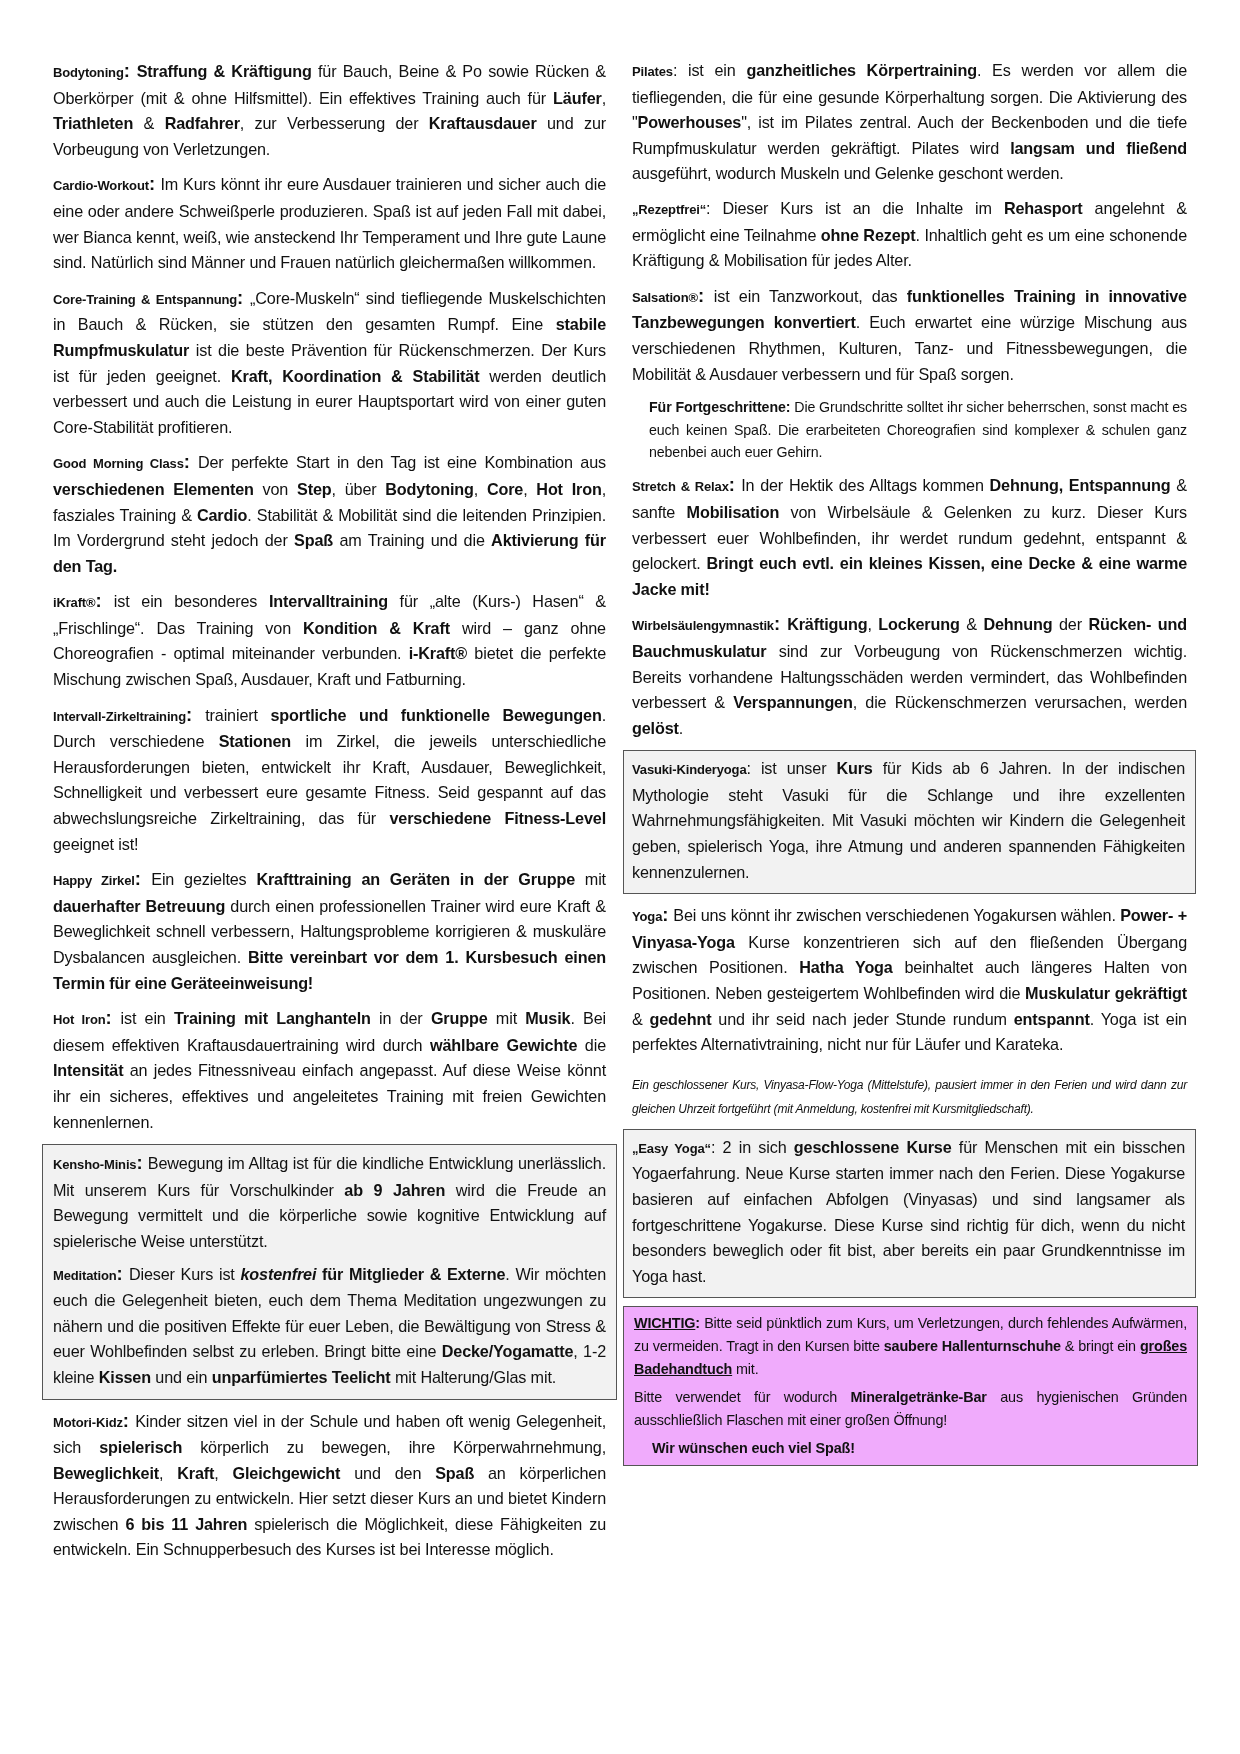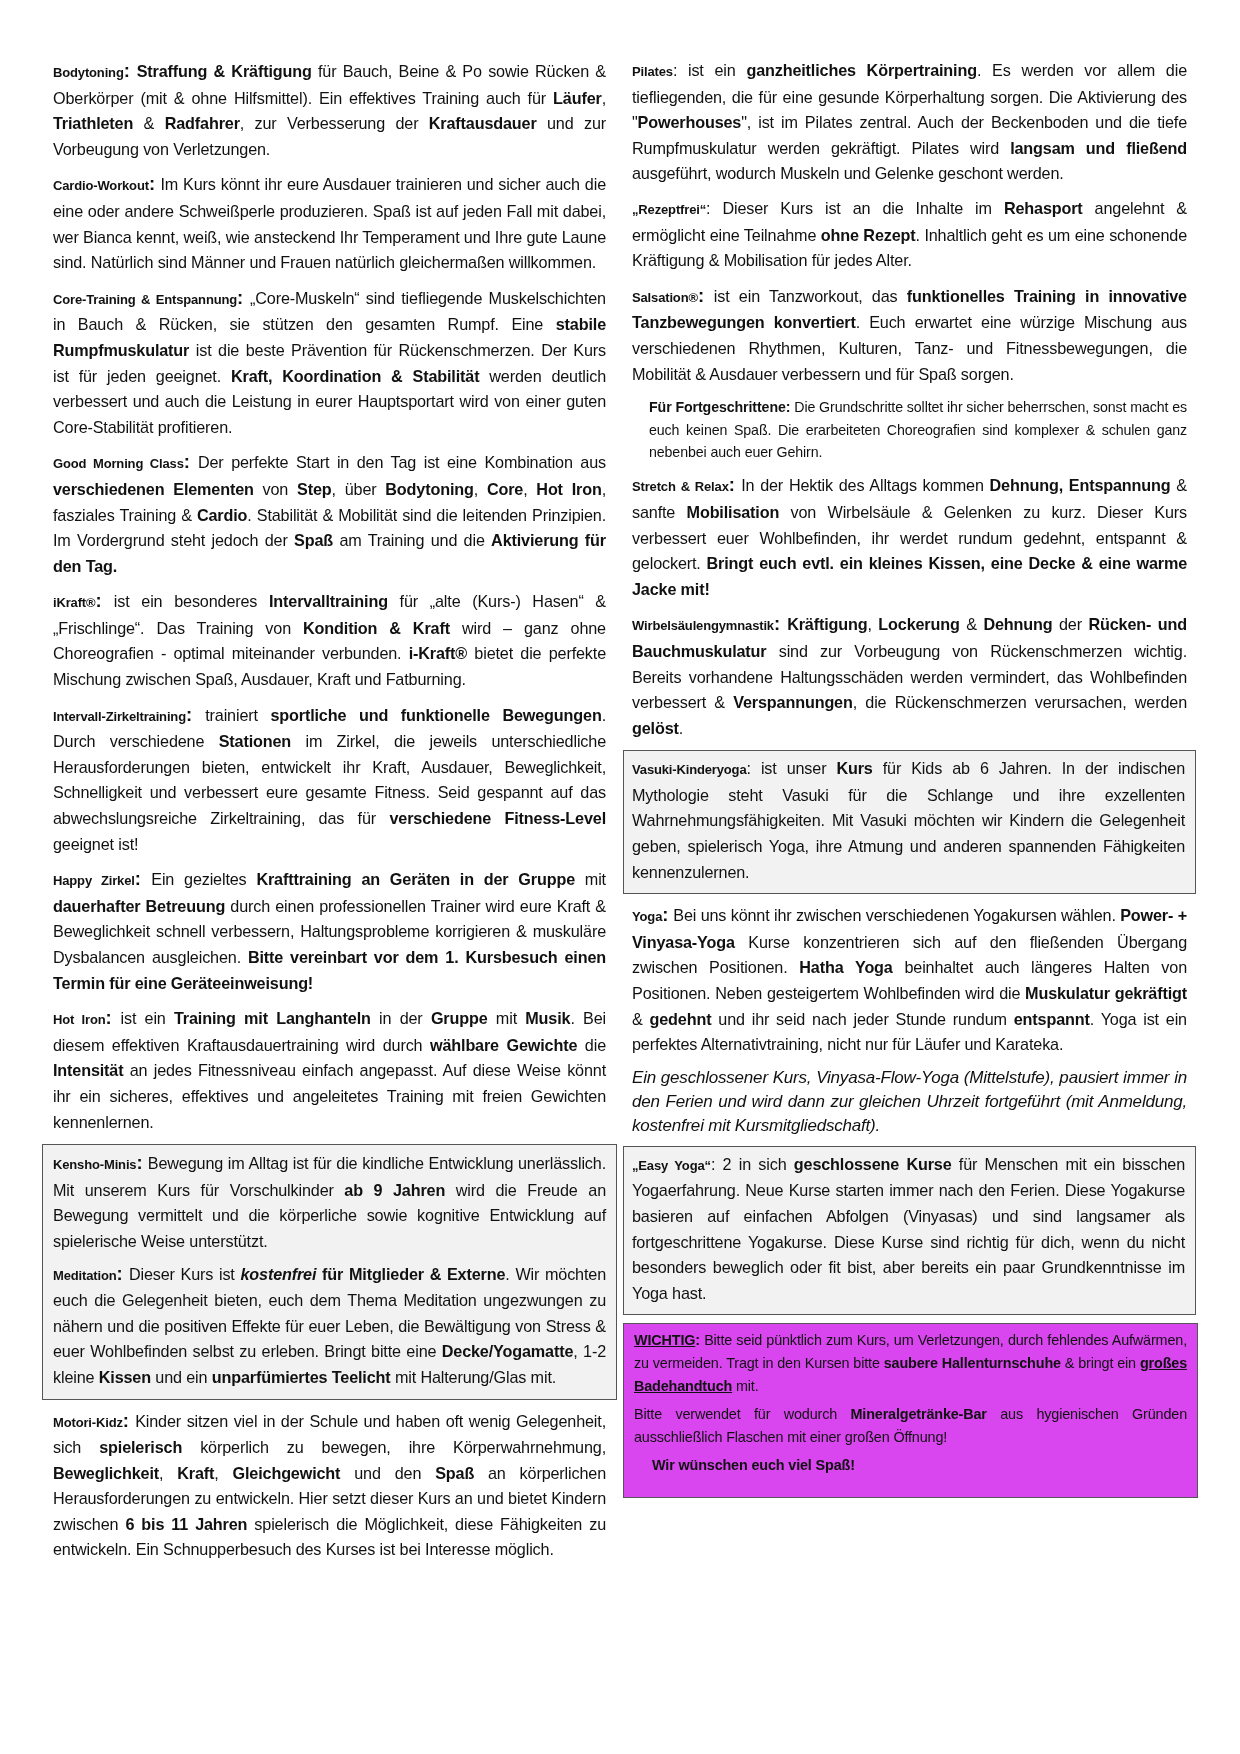--- a/index.html
+++ b/index.html
@@ -24,33 +24,33 @@
       text-underline-offset: 2px;
     }
     .entry .colon { font-weight: bold; font-size: 18.5px; }
     .entry b { font-weight: bold; }
     .entry i { font-style: italic; }
     .sub {
       font-size: 14.2px; line-height: 22.4px; text-align: justify;
       margin: 0 0 5px 17px; letter-spacing: -0.1px;
     }
     .note-italic {
-      font-size: 17px; line-height: 24px; font-style: italic;
+      font-size: 12px; line-height: 24px; font-style: italic;
       text-align: justify; margin: 2px 0 8px 0; letter-spacing: -0.2px;
     }
     .box {
       border: 1.5px solid #555555; background: #f2f2f2;
       padding: 5px 10px 2px 10px; margin: 0 0 8px 0;
     }
     .box-left { margin-left: -11px; width: 553px; }
     .box-right { margin-left: -9px; width: 553px; padding-left: 8px; }
     .box .entry { margin-bottom: 6px; }
     .warn {
-      border: 1.5px solid #555555; background: #d946ef;
-      padding: 5px 10px 20px 10px; margin: 6px 0 0 -9px; width: 553px;
+      border: 1.5px solid #555555; background: #f0abfc;
+      padding: 5px 10px 5px 10px; margin: 6px 0 0 -9px; width: 553px;
     }
     .warn p {
       font-size: 14.4px; line-height: 23px; margin: 0 0 5px 0;
       text-align: justify; letter-spacing: -0.15px;
     }
     .warn p:last-child { margin-bottom: 0; margin-left: 18px; }
     .warn .title { font-weight: bold; text-decoration: underline; }
   </style>
 </head>
 <body>
@@ -128,21 +128,21 @@
   <p class="entry">
     <span class="title">Wirbelsäulengymnastik</span><span class="colon">: </span><b>Kräftigung</b><span>, </span><b>Lockerung</b><span> &amp; </span><b>Dehnung</b><span> der </span><b>Rücken- und Bauchmuskulatur</b><span> sind zur Vorbeugung von Rü­ckenschmerzen wichtig. Bereits vorhandene Haltungsschäden werden vermindert, das Wohlbefinden verbessert &amp; </span><b>Verspan­nungen</b><span>, die Rückenschmerzen verursachen, werden </span><b>gelöst</b><span>.</span>
   </p>
 
   <div class="box box-right">
     <p class="entry">
       <span class="title">Vasuki-Kinderyoga</span><span>: </span><span>ist unser </span><b>Kurs</b><span> für Kids ab 6 Jahren. In der indischen Mythologie steht Vasuki für die Schlange und ihre ex­zellenten Wahrnehmungsfähigkeiten. Mit Vasuki möchten wir Kindern die Gelegenheit geben, spielerisch Yoga, ihre Atmung und anderen spannenden Fähigkeiten kennenzulernen.</span>
     </p>
   </div>
 
-  <p class="entry" style="margin-bottom:8px;">
+  <p class="entry" style="margin-bottom:15px;">
     <span class="title">Yoga</span><span class="colon">: </span><span>Bei uns könnt ihr zwischen verschiedenen Yogakursen wählen. </span><b>Power- + Vinyasa-Yoga</b><span> Kurse konzentrieren sich auf den fließenden Übergang zwischen Positionen. </span><b>Hatha Yoga</b><span> beinhaltet auch längeres Halten von Positionen. Neben gesteigertem Wohl­befinden wird die </span><b>Muskulatur gekräftigt</b><span> &amp; </span><b>gedehnt</b><span> und ihr seid nach jeder Stunde rundum </span><b>entspannt</b><span>. Yoga ist ein perfektes Al­ternativtraining, nicht nur für Läufer und Karateka.</span>
   </p>
   <p class="note-italic">Ein geschlossener Kurs, Vinyasa-Flow-Yoga (Mittelstufe), pausiert im­mer in den Ferien und wird dann zur gleichen Uhrzeit fortgeführt (mit Anmeldung, kostenfrei mit Kursmitgliedschaft).</p>
 
   <div class="box box-right">
     <p class="entry">
       <span class="title">„Easy Yoga“</span><span>: </span><span>2 in sich </span><b>geschlossene Kurse</b><span> für Menschen mit ein bisschen Yogaerfahrung. Neue Kurse starten immer nach den Fe­rien. Diese Yogakurse basieren auf einfachen Abfolgen (Vinyasas) und sind langsamer als fortgeschrittene Yogakurse. Diese Kurse sind richtig für dich, wenn du nicht besonders beweglich oder fit bist, aber bereits ein paar Grundkenntnisse im Yoga hast.</span>
     </p>
   </div>
 

